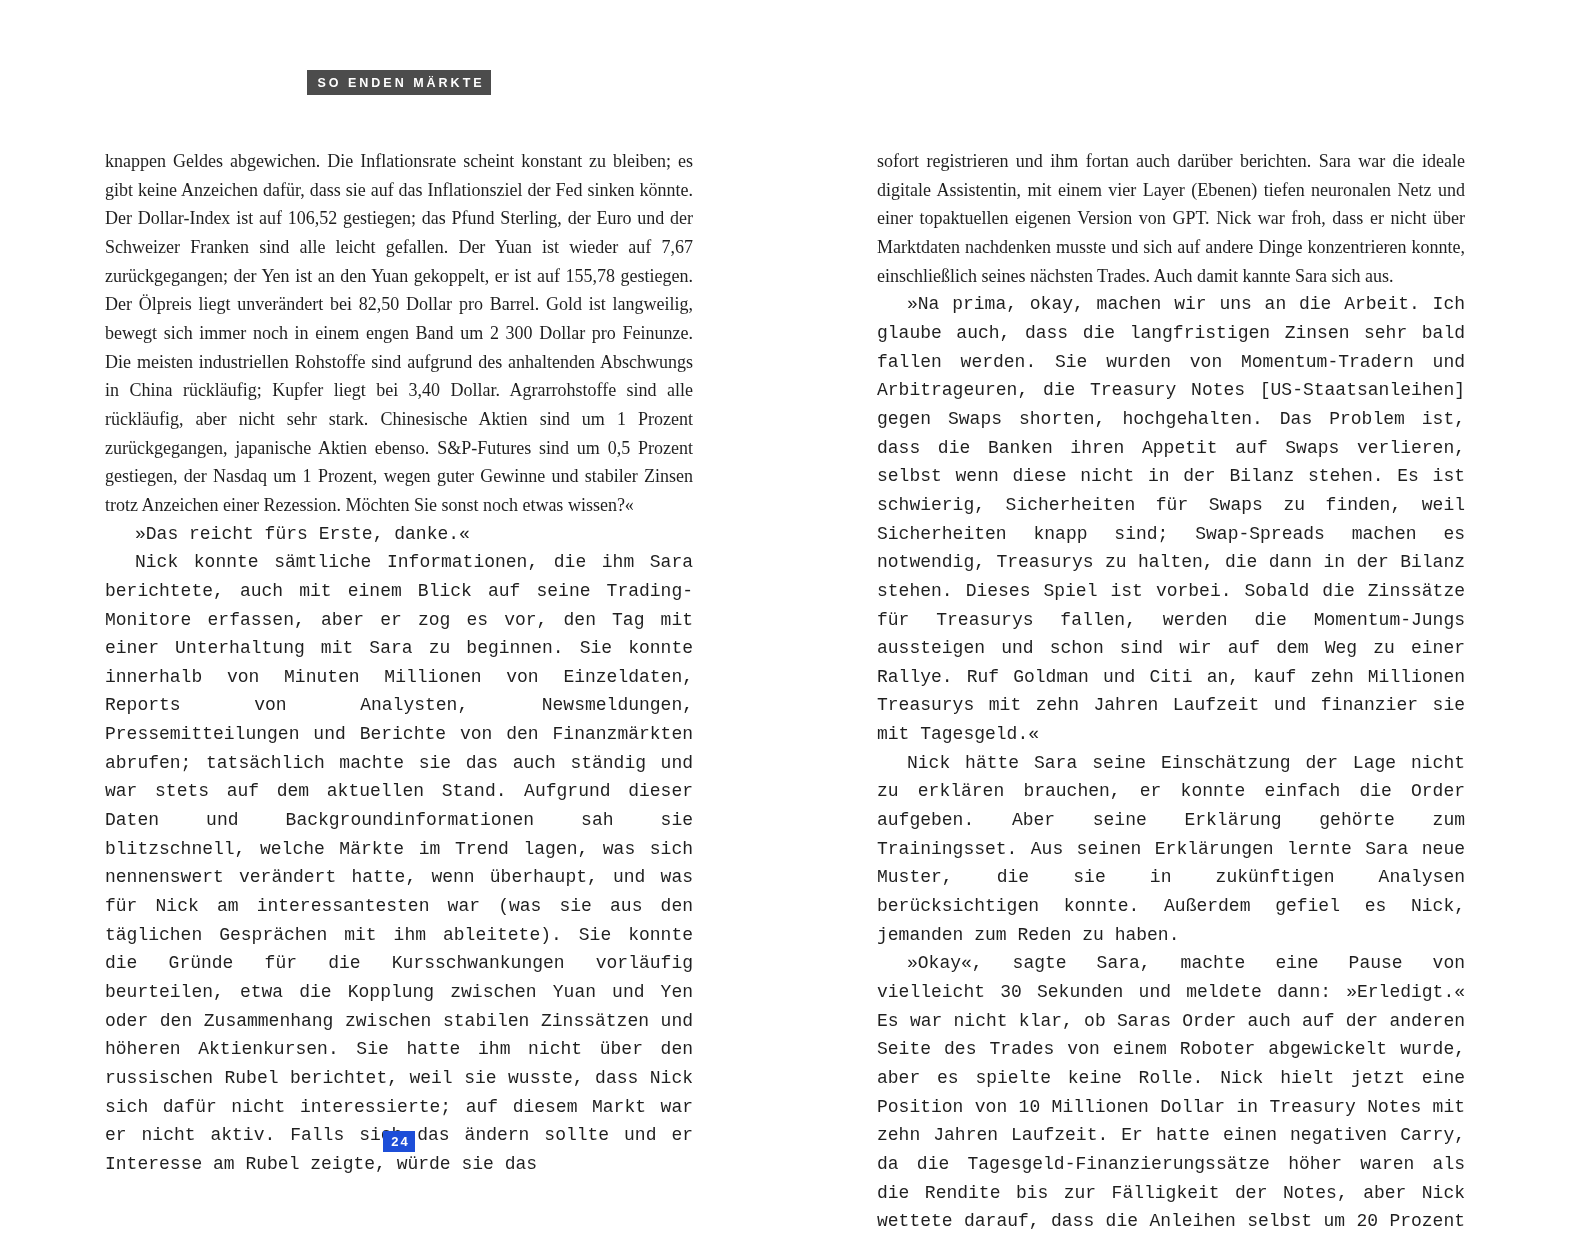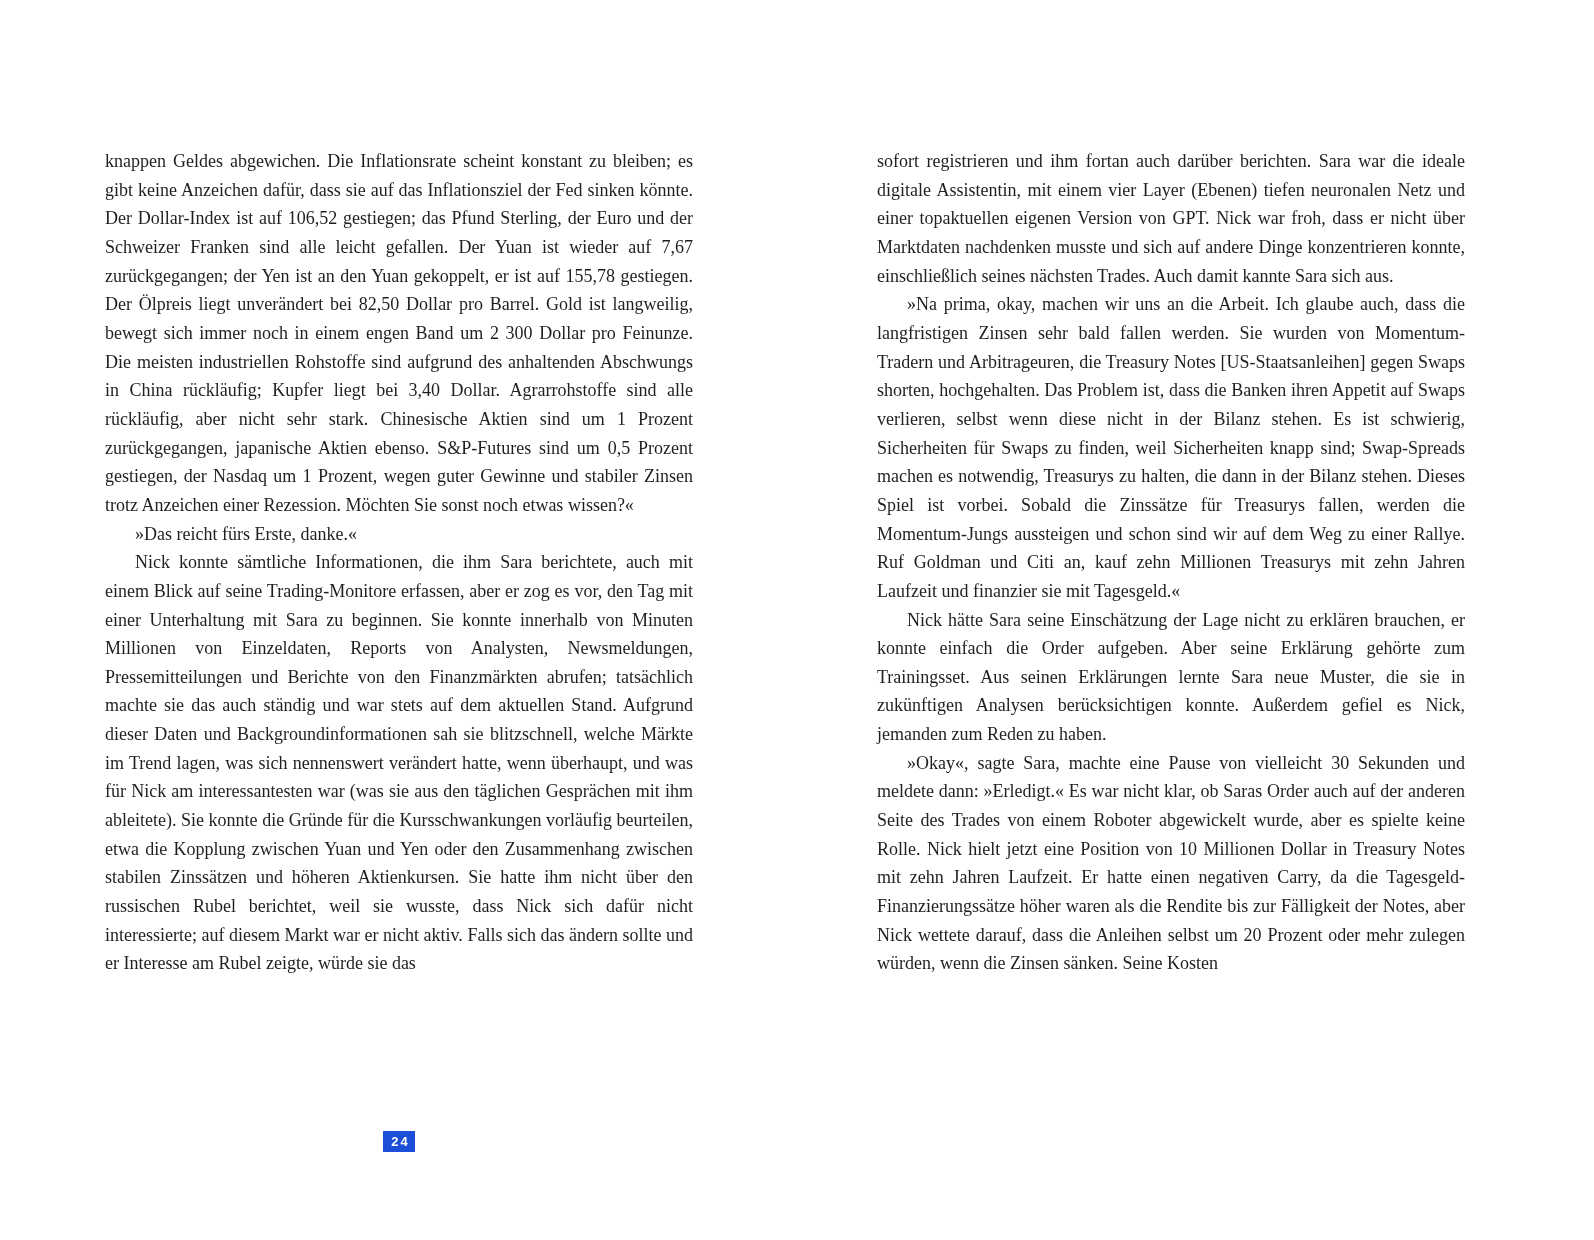--- a/index.html
+++ b/index.html
@@ -46,21 +46,21 @@
     top: 147px;
     left: var(--tb-left);
     width: var(--tb-width);
     font-size: 18px;
     line-height: 28.65px;
     text-align: justify;
     hyphens: auto;
     -webkit-hyphens: auto;
   }
   .text-block p { margin: 0; }
-  .text-block p.indent { text-indent: 30px; }
+  .text-block p.indent { text-indent: 30px; font-family: Liberation Mono, monospace; }
 
   .page-number-wrap {
     position: absolute;
     top: 1131px;
     left: var(--tb-left);
     width: var(--tb-width);
     text-align: center;
   }
   .page-number {
     display: inline-block;
@@ -72,20 +72,23 @@
     letter-spacing: 2px;
     padding: 3px 5px 3px 8px;
   }
 </style>
 </head>
 <body>
 
 <div class="spread">
 
   <section class="page page-left">
+    <div class="running-head">
+      <span class="badge">SO ENDEN MÄRKTE</span>
+    </div>
     <div class="text-block">
       <p>knappen Geldes abgewichen. Die Inflationsrate scheint konstant zu bleiben; es gibt keine Anzeichen dafür, dass sie auf das Inflationsziel der Fed sinken könnte. Der Dollar-Index ist auf 106,52 gestiegen; das Pfund Sterling, der Euro und der Schweizer Franken sind alle leicht gefallen. Der Yuan ist wieder auf 7,67 zurückgegangen; der Yen ist an den Yuan gekoppelt, er ist auf 155,78 gestiegen. Der Ölpreis liegt unverändert bei 82,50 Dollar pro Barrel. Gold ist langweilig, bewegt sich immer noch in einem engen Band um 2 300 Dollar pro Feinunze. Die meisten industriellen Rohstoffe sind aufgrund des anhaltenden Abschwungs in China rückläufig; Kupfer liegt bei 3,40 Dollar. Agrarrohstoffe sind alle rückläufig, aber nicht sehr stark. Chinesische Aktien sind um 1 Prozent zurückgegangen, japanische Aktien ebenso. S&amp;P-Futures sind um 0,5 Prozent gestiegen, der Nasdaq um 1 Prozent, wegen guter Gewinne und stabiler Zinsen trotz Anzeichen einer Rezession. Möchten Sie sonst noch etwas wissen?«</p>
       <p class="indent">»Das reicht fürs Erste, danke.«</p>
       <p class="indent">Nick konnte sämtliche Informationen, die ihm Sara berichtete, auch mit einem Blick auf seine Trading-Monitore erfassen, aber er zog es vor, den Tag mit einer Unterhaltung mit Sara zu beginnen. Sie konnte innerhalb von Minuten Millionen von Einzeldaten, Reports von Analysten, Newsmeldungen, Pressemitteilungen und Berichte von den Finanzmärkten abrufen; tatsächlich machte sie das auch ständig und war stets auf dem aktuellen Stand. Aufgrund dieser Daten und Backgroundinformationen sah sie blitzschnell, welche Märkte im Trend lagen, was sich nennenswert verändert hatte, wenn überhaupt, und was für Nick am interessantesten war (was sie aus den täglichen Gesprächen mit ihm ableitete). Sie konnte die Gründe für die Kursschwankungen vorläufig beurteilen, etwa die Kopplung zwischen Yuan und Yen oder den Zusammenhang zwischen stabilen Zinssätzen und höheren Aktienkursen. Sie hatte ihm nicht über den russischen Rubel berichtet, weil sie wusste, dass Nick sich dafür nicht interessierte; auf diesem Markt war er nicht aktiv. Falls sich das ändern sollte und er Interesse am Rubel zeigte, würde sie das</p>
     </div>
     <div class="page-number-wrap">
       <span class="page-number">24</span>
     </div>
   </section>
 

